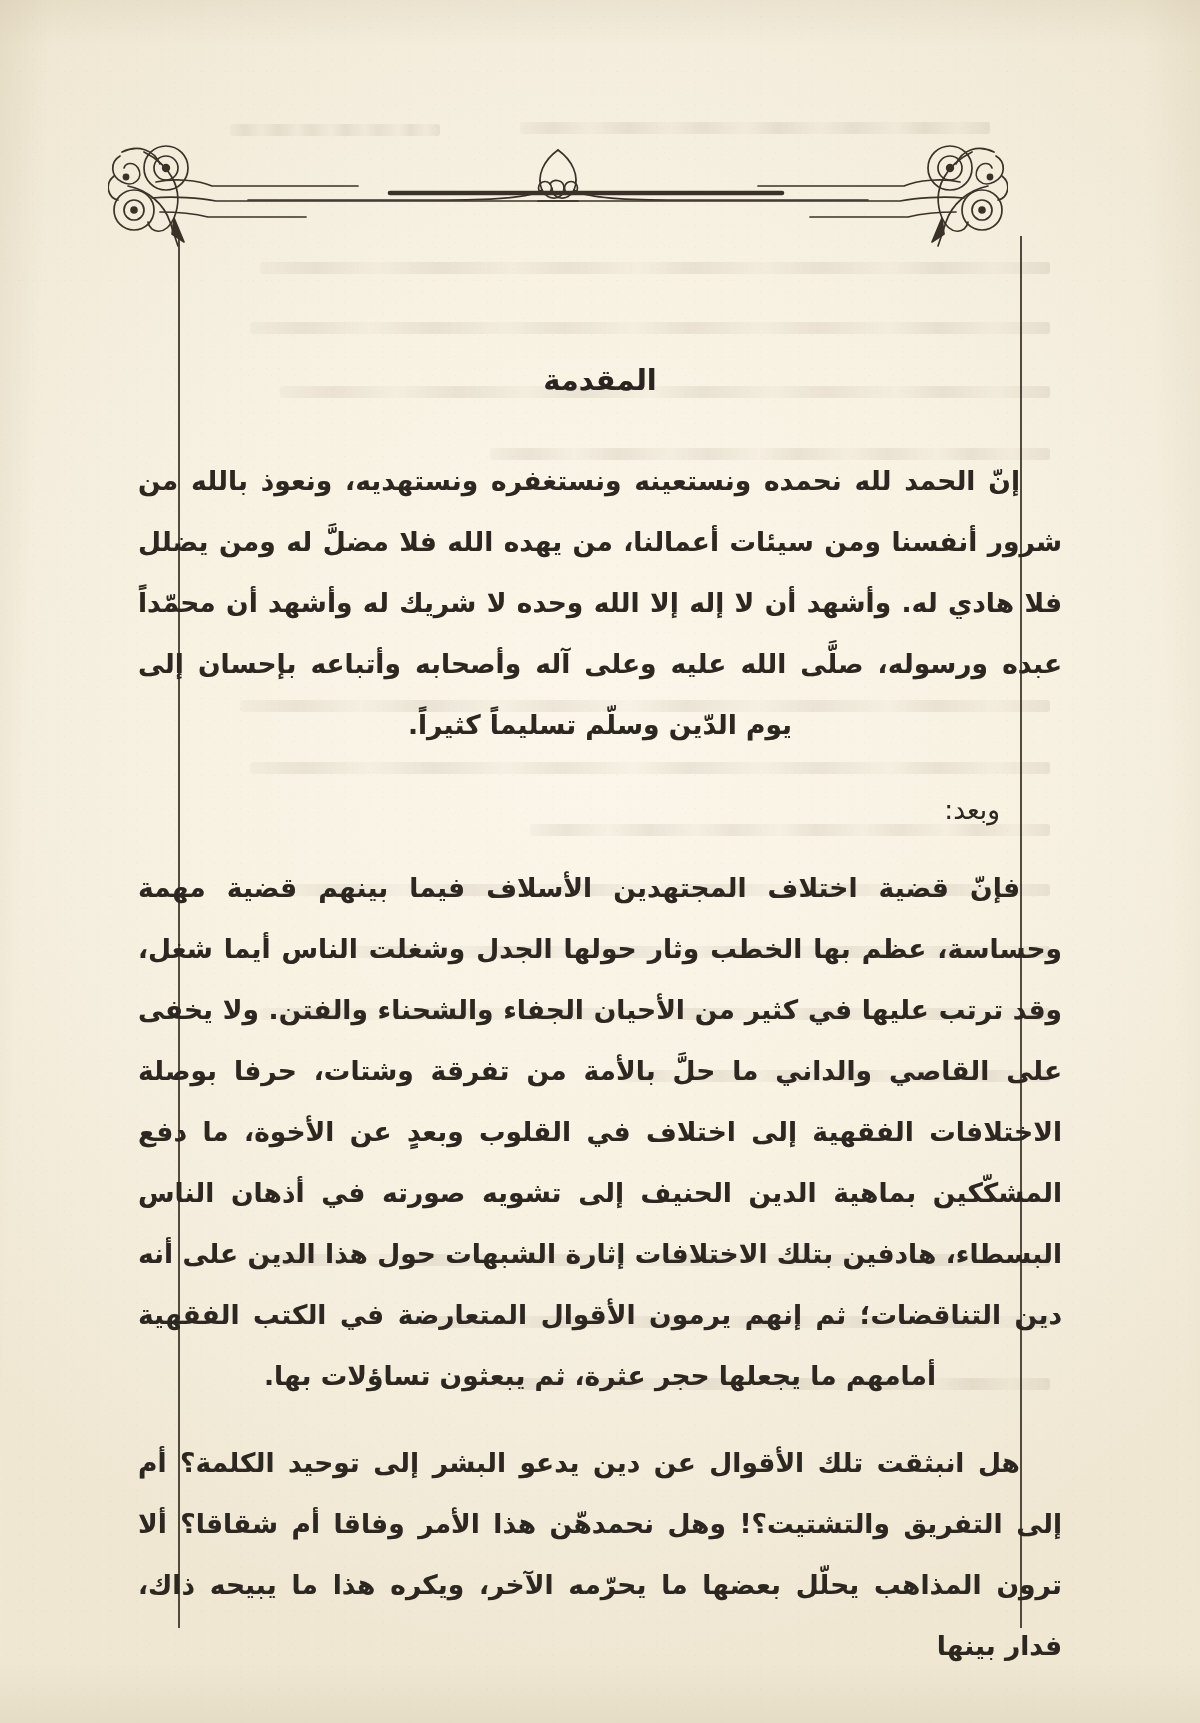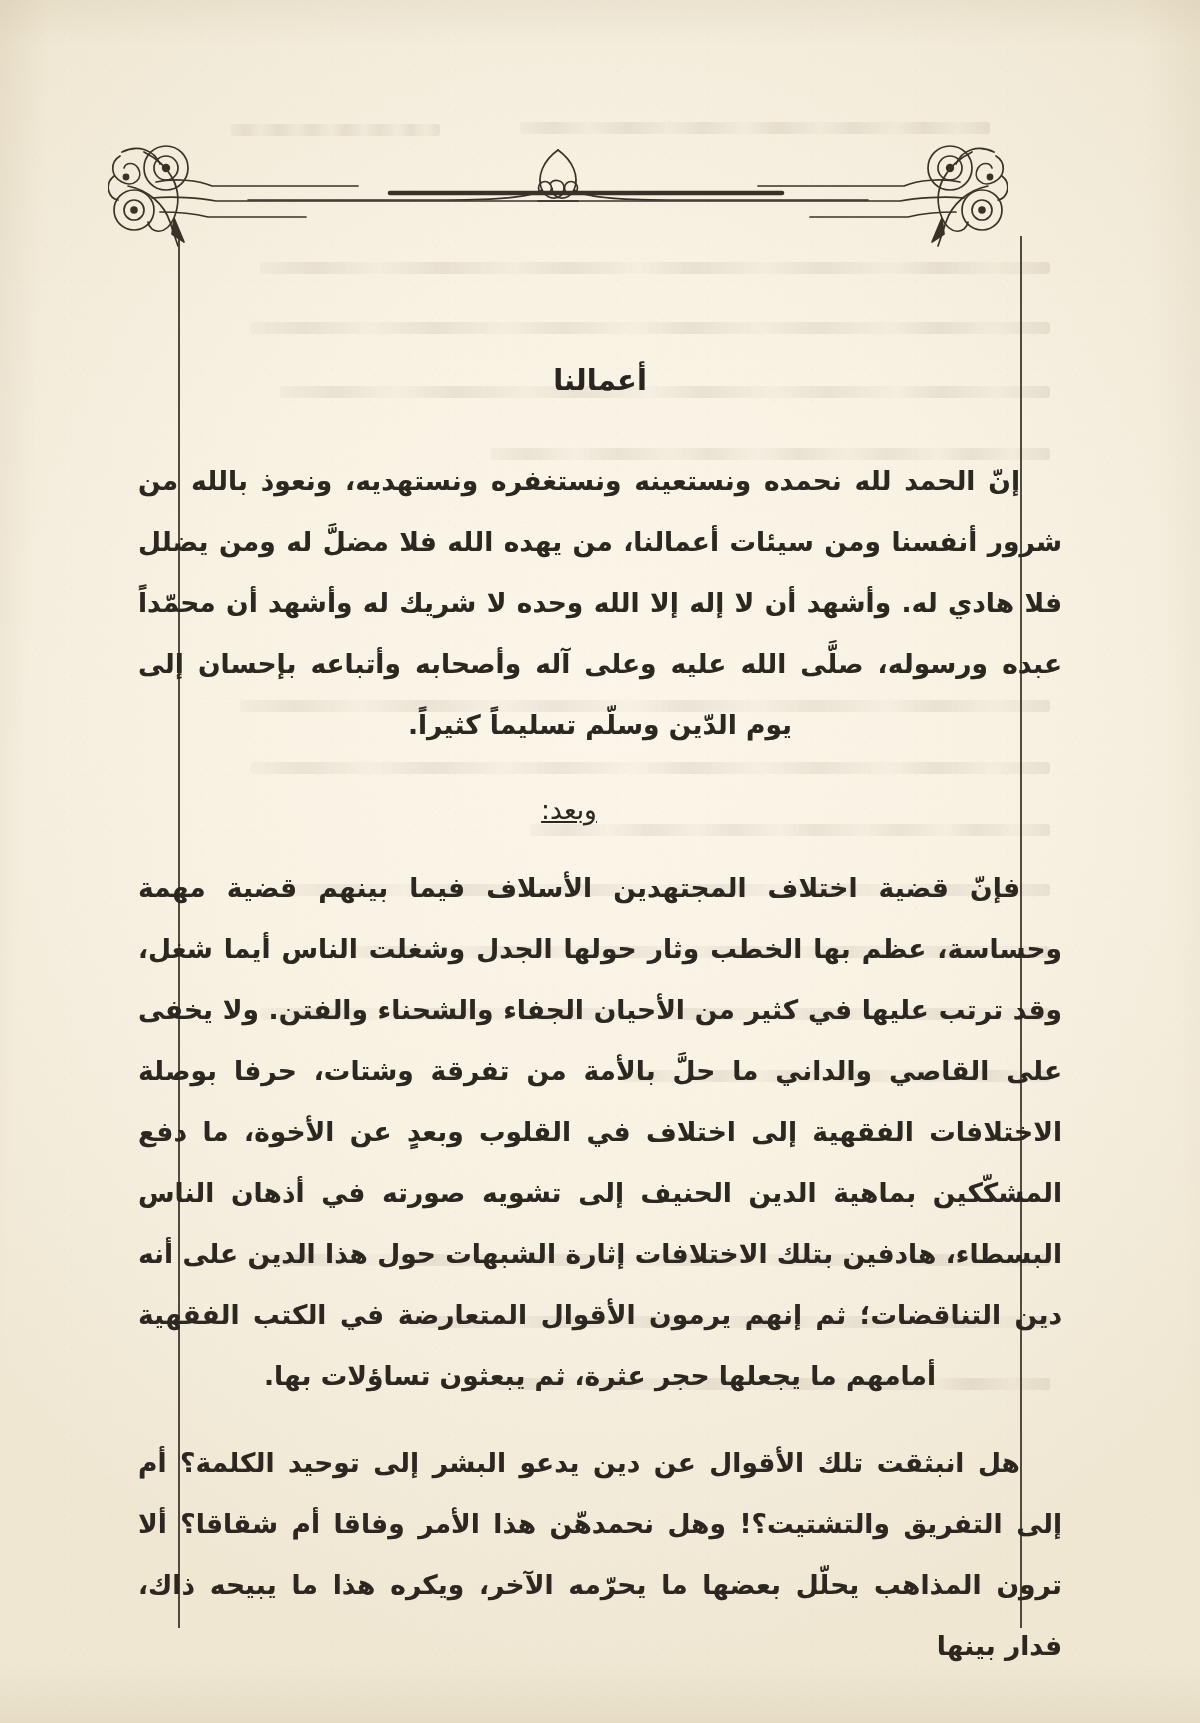--- a/index.html
+++ b/index.html
@@ -118,25 +118,24 @@
     text-justify: inter-word;
     color: #2c2721;
     font-family: "DejaVu Sans", "Liberation Serif", serif;
     font-weight: 700;
   }
   p.body-par.indent { text-indent: 42px; }
   p.short-line {
     margin: 0 0 18px 0;
     font-size: 26.5px;
     line-height: 58px;
-    text-align: center;
+    text-align: right;
     padding-right: 62px;
     color: #2c2721;
     font-family: "DejaVu Sans", "Liberation Serif", serif;
-    text-decoration: underline;
   }
   p.body-par.last-justify { text-align-last: right; }
 
   
   .content { text-shadow: 0 0 .6px rgba(60,48,35,.28); }
 </style>
 </head>
 <body>
 
 <div class="page"></div>
@@ -214,21 +213,21 @@
       <path d="M52 74 C 70 74, 88 76, 100 79 L 198 79"></path>
     </g>
   </svg>
 </div>
 
 <div class="side-rule left"></div>
 <div class="side-rule right"></div>
 
 <div class="content">
 
-  <h1 class="chapter-title">أعمالنا</h1>
+  <h1 class="chapter-title">المقدمة</h1>
 
   <p class="body-par indent">إنّ الحمد لله نحمده ونستعينه ونستغفره ونستهديه، ونعوذ بالله من شرور أنفسنا ومن سيئات أعمالنا، من يهده الله فلا مضلَّ له ومن يضلل فلا هادي له. وأشهد أن لا إله إلا الله وحده لا شريك له وأشهد أن محمّداً عبده ورسوله، صلَّى الله عليه وعلى آله وأصحابه وأتباعه بإحسان إلى يوم الدّين وسلّم تسليماً كثيراً.</p>
 
   <p class="short-line">وبعد:</p>
 
   <p class="body-par indent">فإنّ قضية اختلاف المجتهدين الأسلاف فيما بينهم قضية مهمة وحساسة، عظم بها الخطب وثار حولها الجدل وشغلت الناس أيما شغل، وقد ترتب عليها في كثير من الأحيان الجفاء والشحناء والفتن. ولا يخفى على القاصي والداني ما حلَّ بالأمة من تفرقة وشتات، حرفا بوصلة الاختلافات الفقهية إلى اختلاف في القلوب وبعدٍ عن الأخوة، ما دفع المشكّكين بماهية الدين الحنيف إلى تشويه صورته في أذهان الناس البسطاء، هادفين بتلك الاختلافات إثارة الشبهات حول هذا الدين على أنه دين التناقضات؛ ثم إنهم يرمون الأقوال المتعارضة في الكتب الفقهية أمامهم ما يجعلها حجر عثرة، ثم يبعثون تساؤلات بها.</p>
 
   <p class="body-par indent last-justify">هل انبثقت تلك الأقوال عن دين يدعو البشر إلى توحيد الكلمة؟ أم إلى التفريق والتشتيت؟! وهل نحمدهّن هذا الأمر وفاقا أم شقاقا؟ ألا ترون المذاهب يحلّل بعضها ما يحرّمه الآخر، ويكره هذا ما يبيحه ذاك، فدار بينها</p>
 
 </div>

